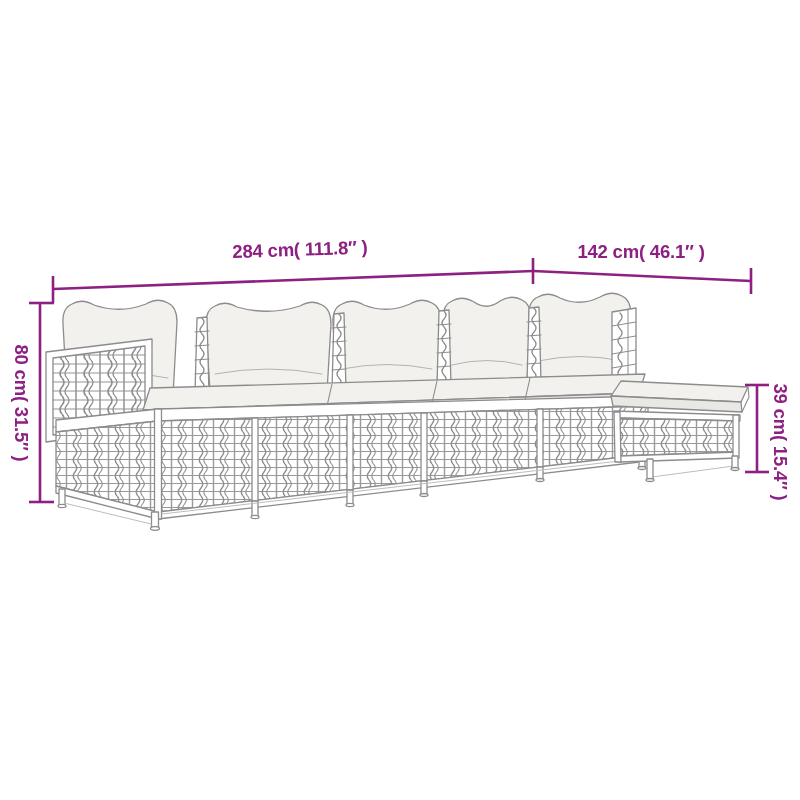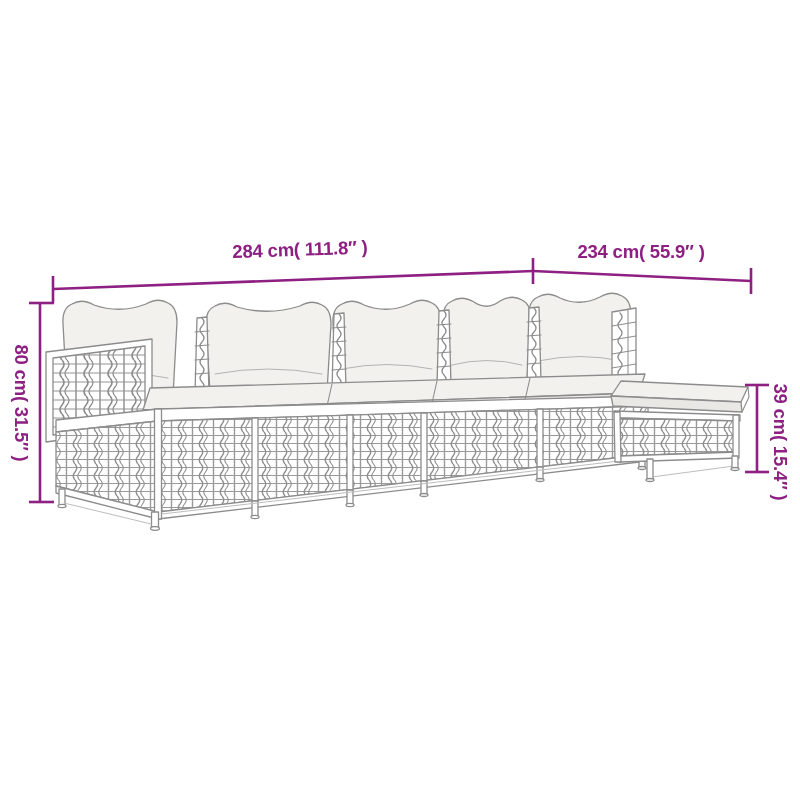--- a/index.html
+++ b/index.html
@@ -155,17 +155,17 @@
     </g>
     <g>
       <path d="M757,385 L757,472"></path>
       <path d="M745,385 L769,385"></path>
       <path d="M745,472 L769,472"></path>
     </g>
   </g>
 </svg>
 
 <div class="dim-label h2" style="left:300px;top:250px;">284 cm( 111.8″ )</div>
-<div class="dim-label h" style="left:641px;top:252px;">234 cm( 55.9″ )</div>
+<div class="dim-label h" style="left:641px;top:252px;">142 cm( 46.1″ )</div>
 <div class="dim-label v" style="left:21px;top:403px;">80 cm( 31.5″ )</div>
 <div class="dim-label v" style="left:780px;top:442px;">39 cm( 15.4″ )</div>
 
 </div>
 
 </body></html>

